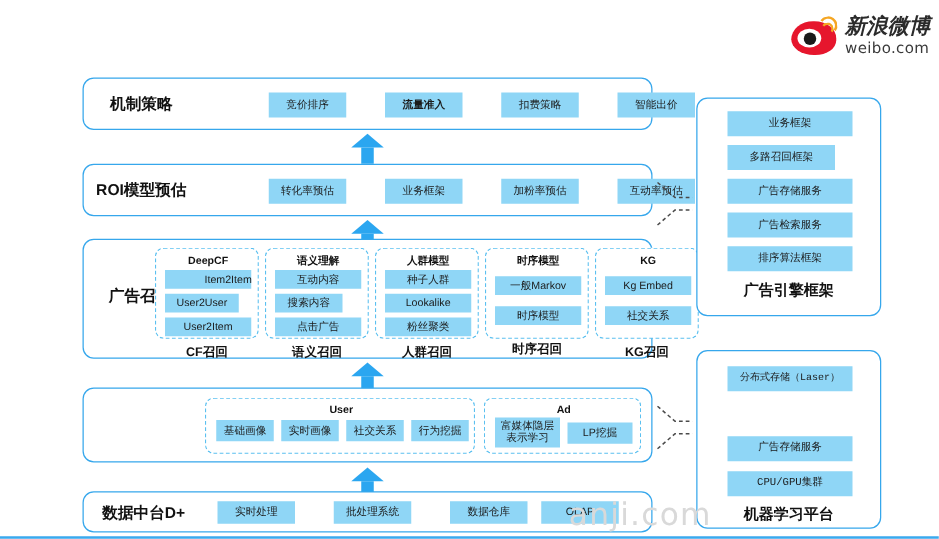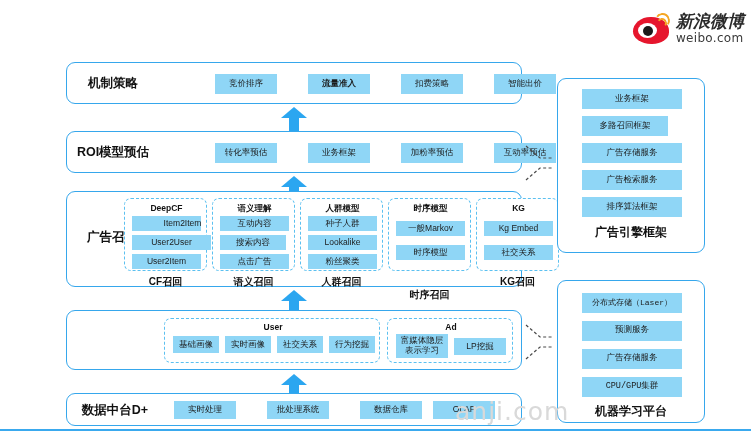--- a/index.html
+++ b/index.html
@@ -114,47 +114,47 @@
     <div class="head"></div>
       <div class="stem" style="height:8px;"></div>
   </div>
 
   <div class="band" style="left:66px;top:191px;width:456px;height:96px;">
     <div class="rowlabel" style="left:6px;top:38px;width:78px;">广告召回</div>
 
     <div class="dgroup" style="left:57px;top:6px;width:83px;height:73px;">
       <div class="gtitle" style="left:0;top:4px;width:83px;text-align:center;">DeepCF</div>
       <div class="chip" style="left:7px;top:17px;width:69px;height:15px;padding-left:32px;">Item2Item</div>
-      <div class="chip" style="left:7px;top:36px;width:79px;height:15px;">User2User</div>
+      <div class="chip" style="left:7px;top:36px;width:59px;height:15px;">User2User</div>
       <div class="chip" style="left:7px;top:55px;width:69px;height:15px;">User2Item</div>
     </div>
     <div class="collabel" style="left:57px;top:83px;width:83px;">CF召回</div>
 
     <div class="dgroup" style="left:145px;top:6px;width:83px;height:73px;">
       <div class="gtitle" style="left:0;top:4px;width:83px;">语义理解</div>
       <div class="chip" style="left:7px;top:17px;width:69px;height:15px;">互动内容</div>
-      <div class="chip" style="left:7px;top:36px;width:66px;height:15px;">搜索内容</div>
+      <div class="chip" style="left:7px;top:36px;width:54px;height:15px;">搜索内容</div>
       <div class="chip" style="left:7px;top:55px;width:69px;height:15px;">点击广告</div>
     </div>
     <div class="collabel" style="left:145px;top:83px;width:83px;">语义召回</div>
 
     <div class="dgroup" style="left:233px;top:6px;width:83px;height:73px;">
       <div class="gtitle" style="left:0;top:4px;width:83px;">人群模型</div>
       <div class="chip" style="left:7px;top:17px;width:69px;height:15px;">种子人群</div>
       <div class="chip" style="left:7px;top:36px;width:69px;height:15px;">Lookalike</div>
       <div class="chip" style="left:7px;top:55px;width:69px;height:15px;">粉丝聚类</div>
     </div>
     <div class="collabel" style="left:233px;top:83px;width:83px;">人群召回</div>
 
     <div class="dgroup" style="left:321px;top:6px;width:83px;height:73px;">
       <div class="gtitle" style="left:0;top:4px;width:83px;">时序模型</div>
       <div class="chip" style="left:7px;top:22px;width:69px;height:15px;">一般Markov</div>
       <div class="chip" style="left:7px;top:46px;width:69px;height:15px;">时序模型</div>
     </div>
-    <div class="collabel" style="left:321px;top:80px;width:83px;margin-top:16px;">时序召回</div>
+    <div class="collabel" style="left:321px;top:80px;width:83px;">时序召回</div>
 
     <div class="dgroup" style="left:409px;top:6px;width:83px;height:73px;">
       <div class="gtitle" style="left:0;top:4px;width:83px;">KG</div>
       <div class="chip" style="left:7px;top:22px;width:69px;height:15px;">Kg Embed</div>
       <div class="chip" style="left:7px;top:46px;width:69px;height:15px;">社交关系</div>
     </div>
     <div class="collabel" style="left:409px;top:83px;width:83px;">KG召回</div>
   </div>
 
   <div class="arrow" style="left:281px;top:290px;">
@@ -203,21 +203,20 @@
     <div class="chip" style="left:24px;top:10px;width:100px;height:20px;">业务框架</div>
     <div class="chip" style="left:24px;top:37px;width:86px;height:20px;">多路召回框架</div>
     <div class="chip" style="left:24px;top:64px;width:100px;height:20px;">广告存储服务</div>
     <div class="chip" style="left:24px;top:91px;width:100px;height:20px;">广告检索服务</div>
     <div class="chip" style="left:24px;top:118px;width:100px;height:20px;">排序算法框架</div>
     <div class="rlabel" style="left:0;top:145px;">广告引擎框架</div>
   </div>
 
   <div class="band" style="left:557px;top:280px;width:148px;height:143px;font-family:Liberation Mono, monospace;">
     <div class="chip" style="left:24px;top:12px;width:100px;height:20px;font-size:8px;">分布式存储（Laser）</div>
-    <div class="chip" style="left:24px;top:40px;width:100px;height:20px;">预测服务</div>
     <div class="chip" style="left:24px;top:68px;width:100px;height:20px;">广告存储服务</div>
     <div class="chip" style="left:24px;top:96px;width:100px;height:20px;">CPU/GPU集群</div>
     <div class="rlabel" style="left:0;top:122px;">机器学习平台</div>
   </div>
 
   <div id="watermark">anji.com</div>
   <div id="bottomrule"></div>
 
 </div>
 

